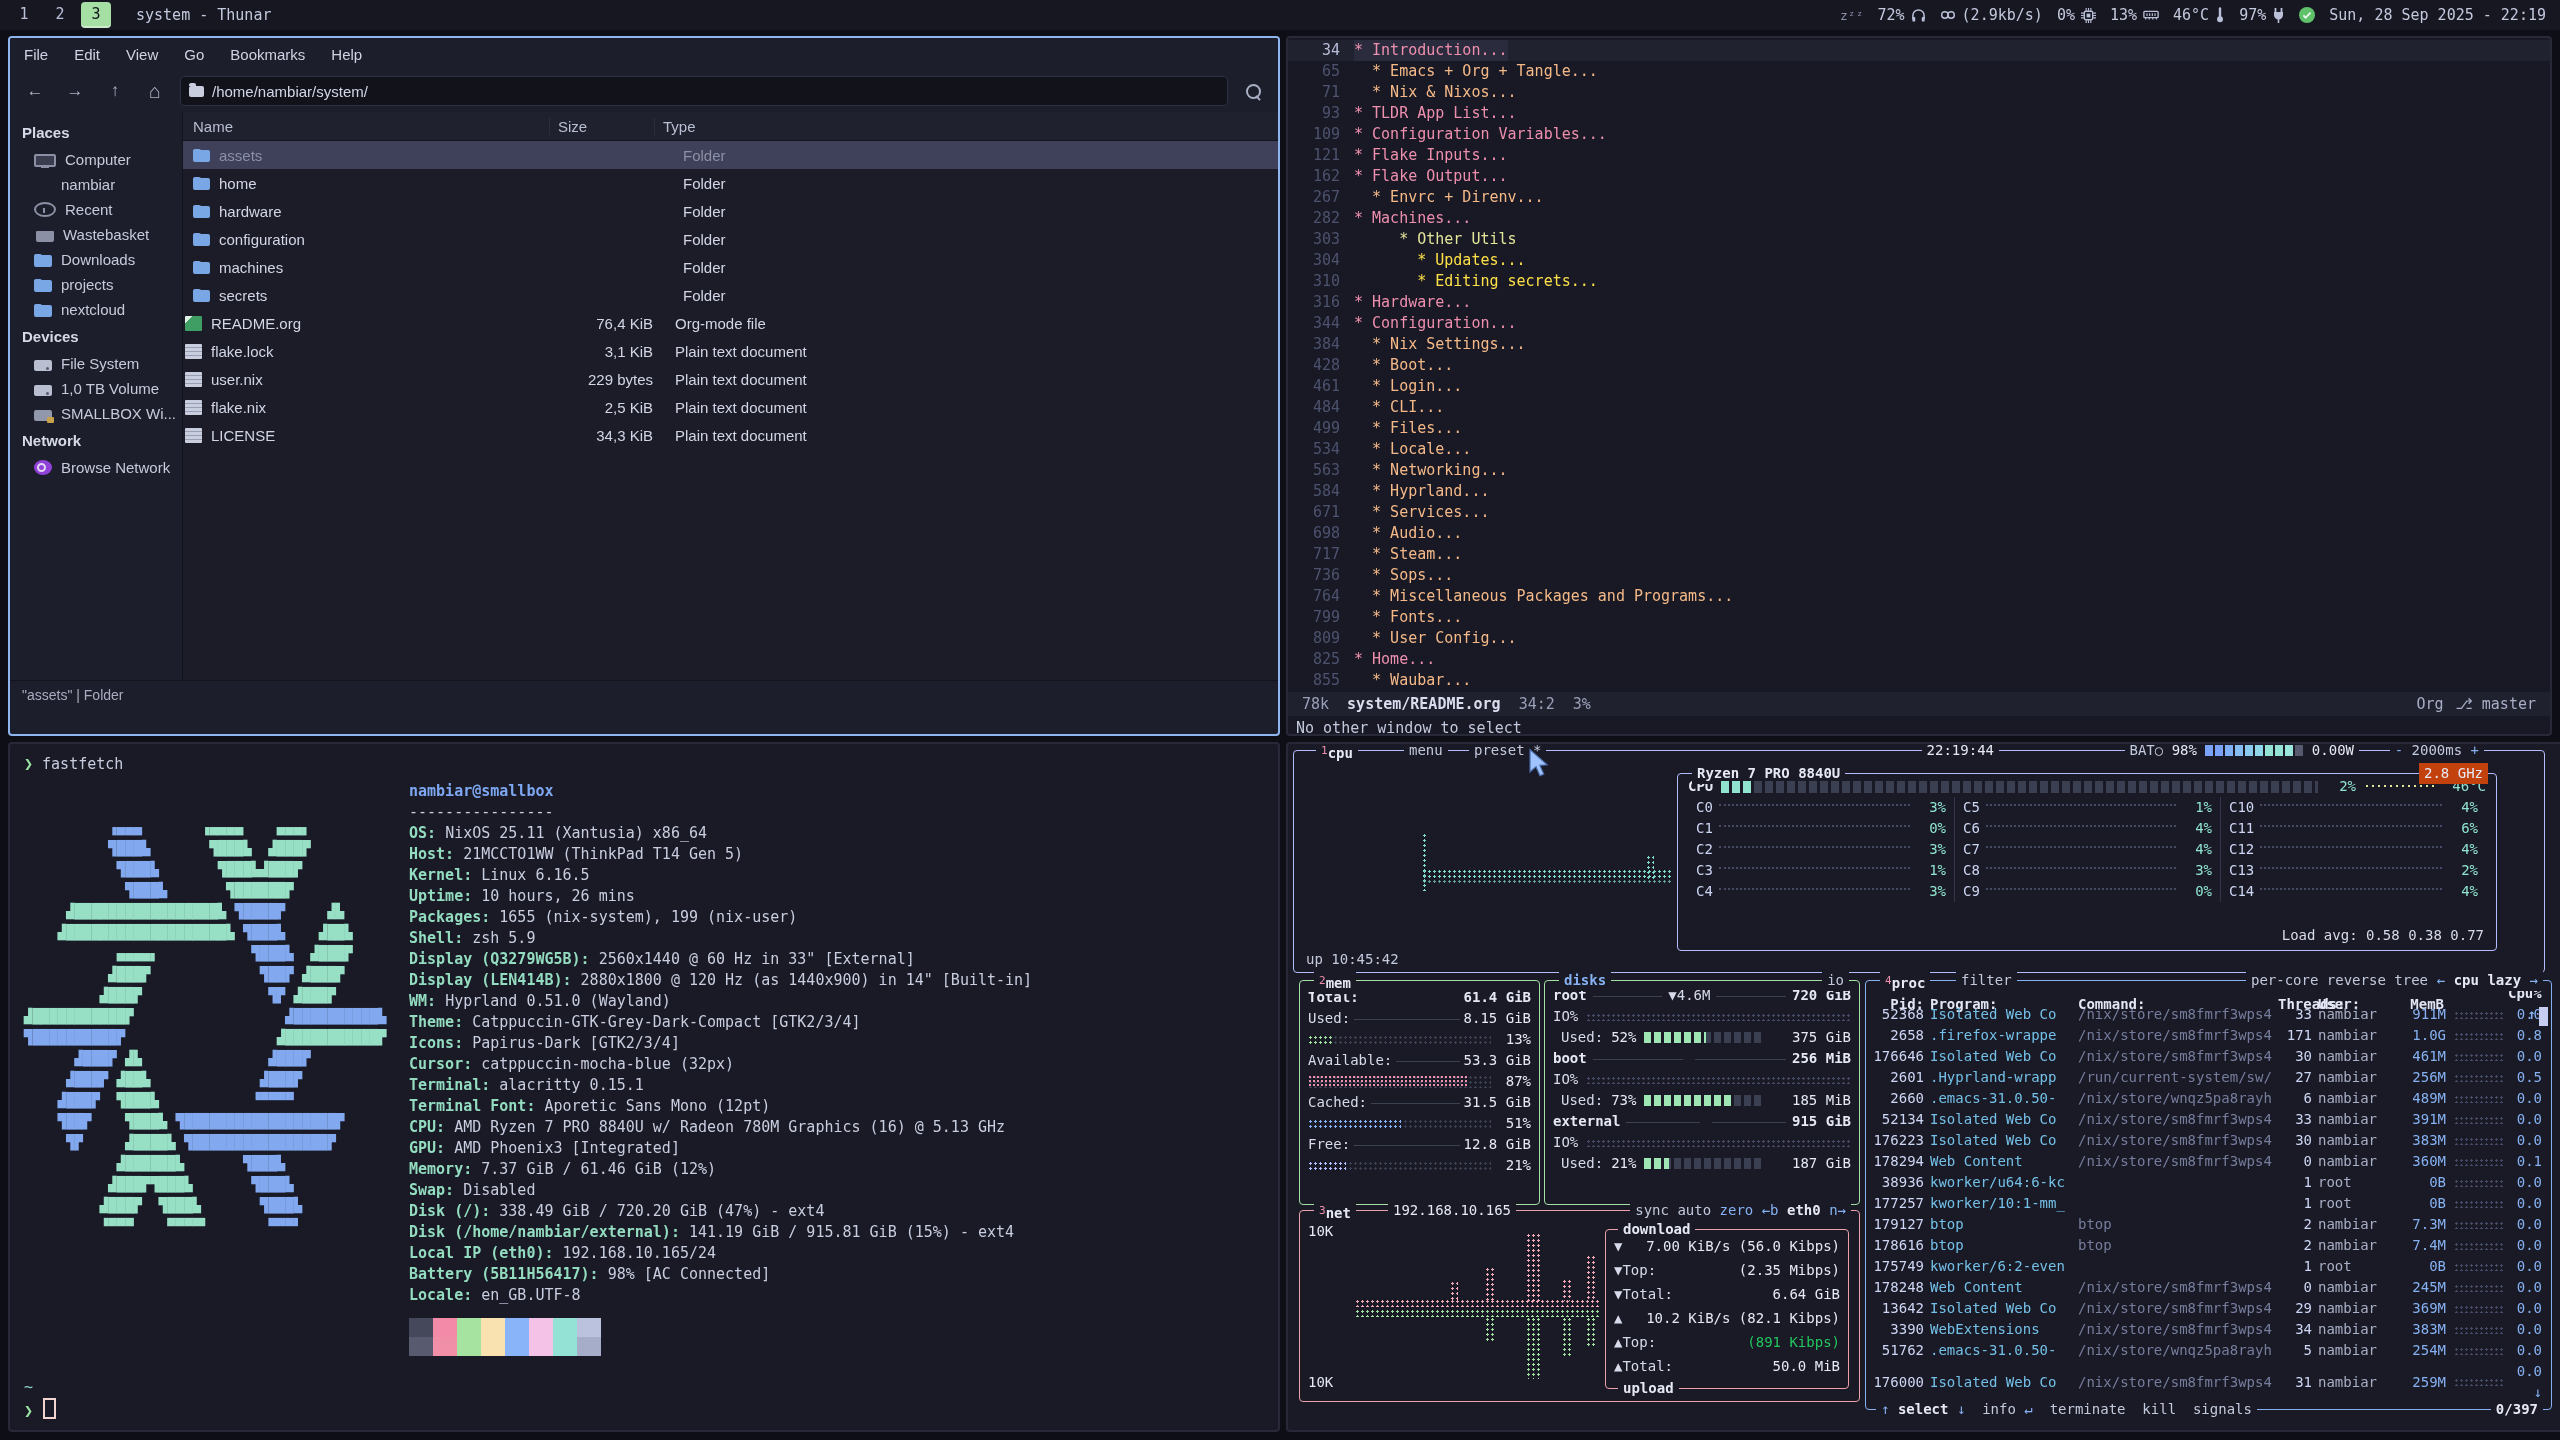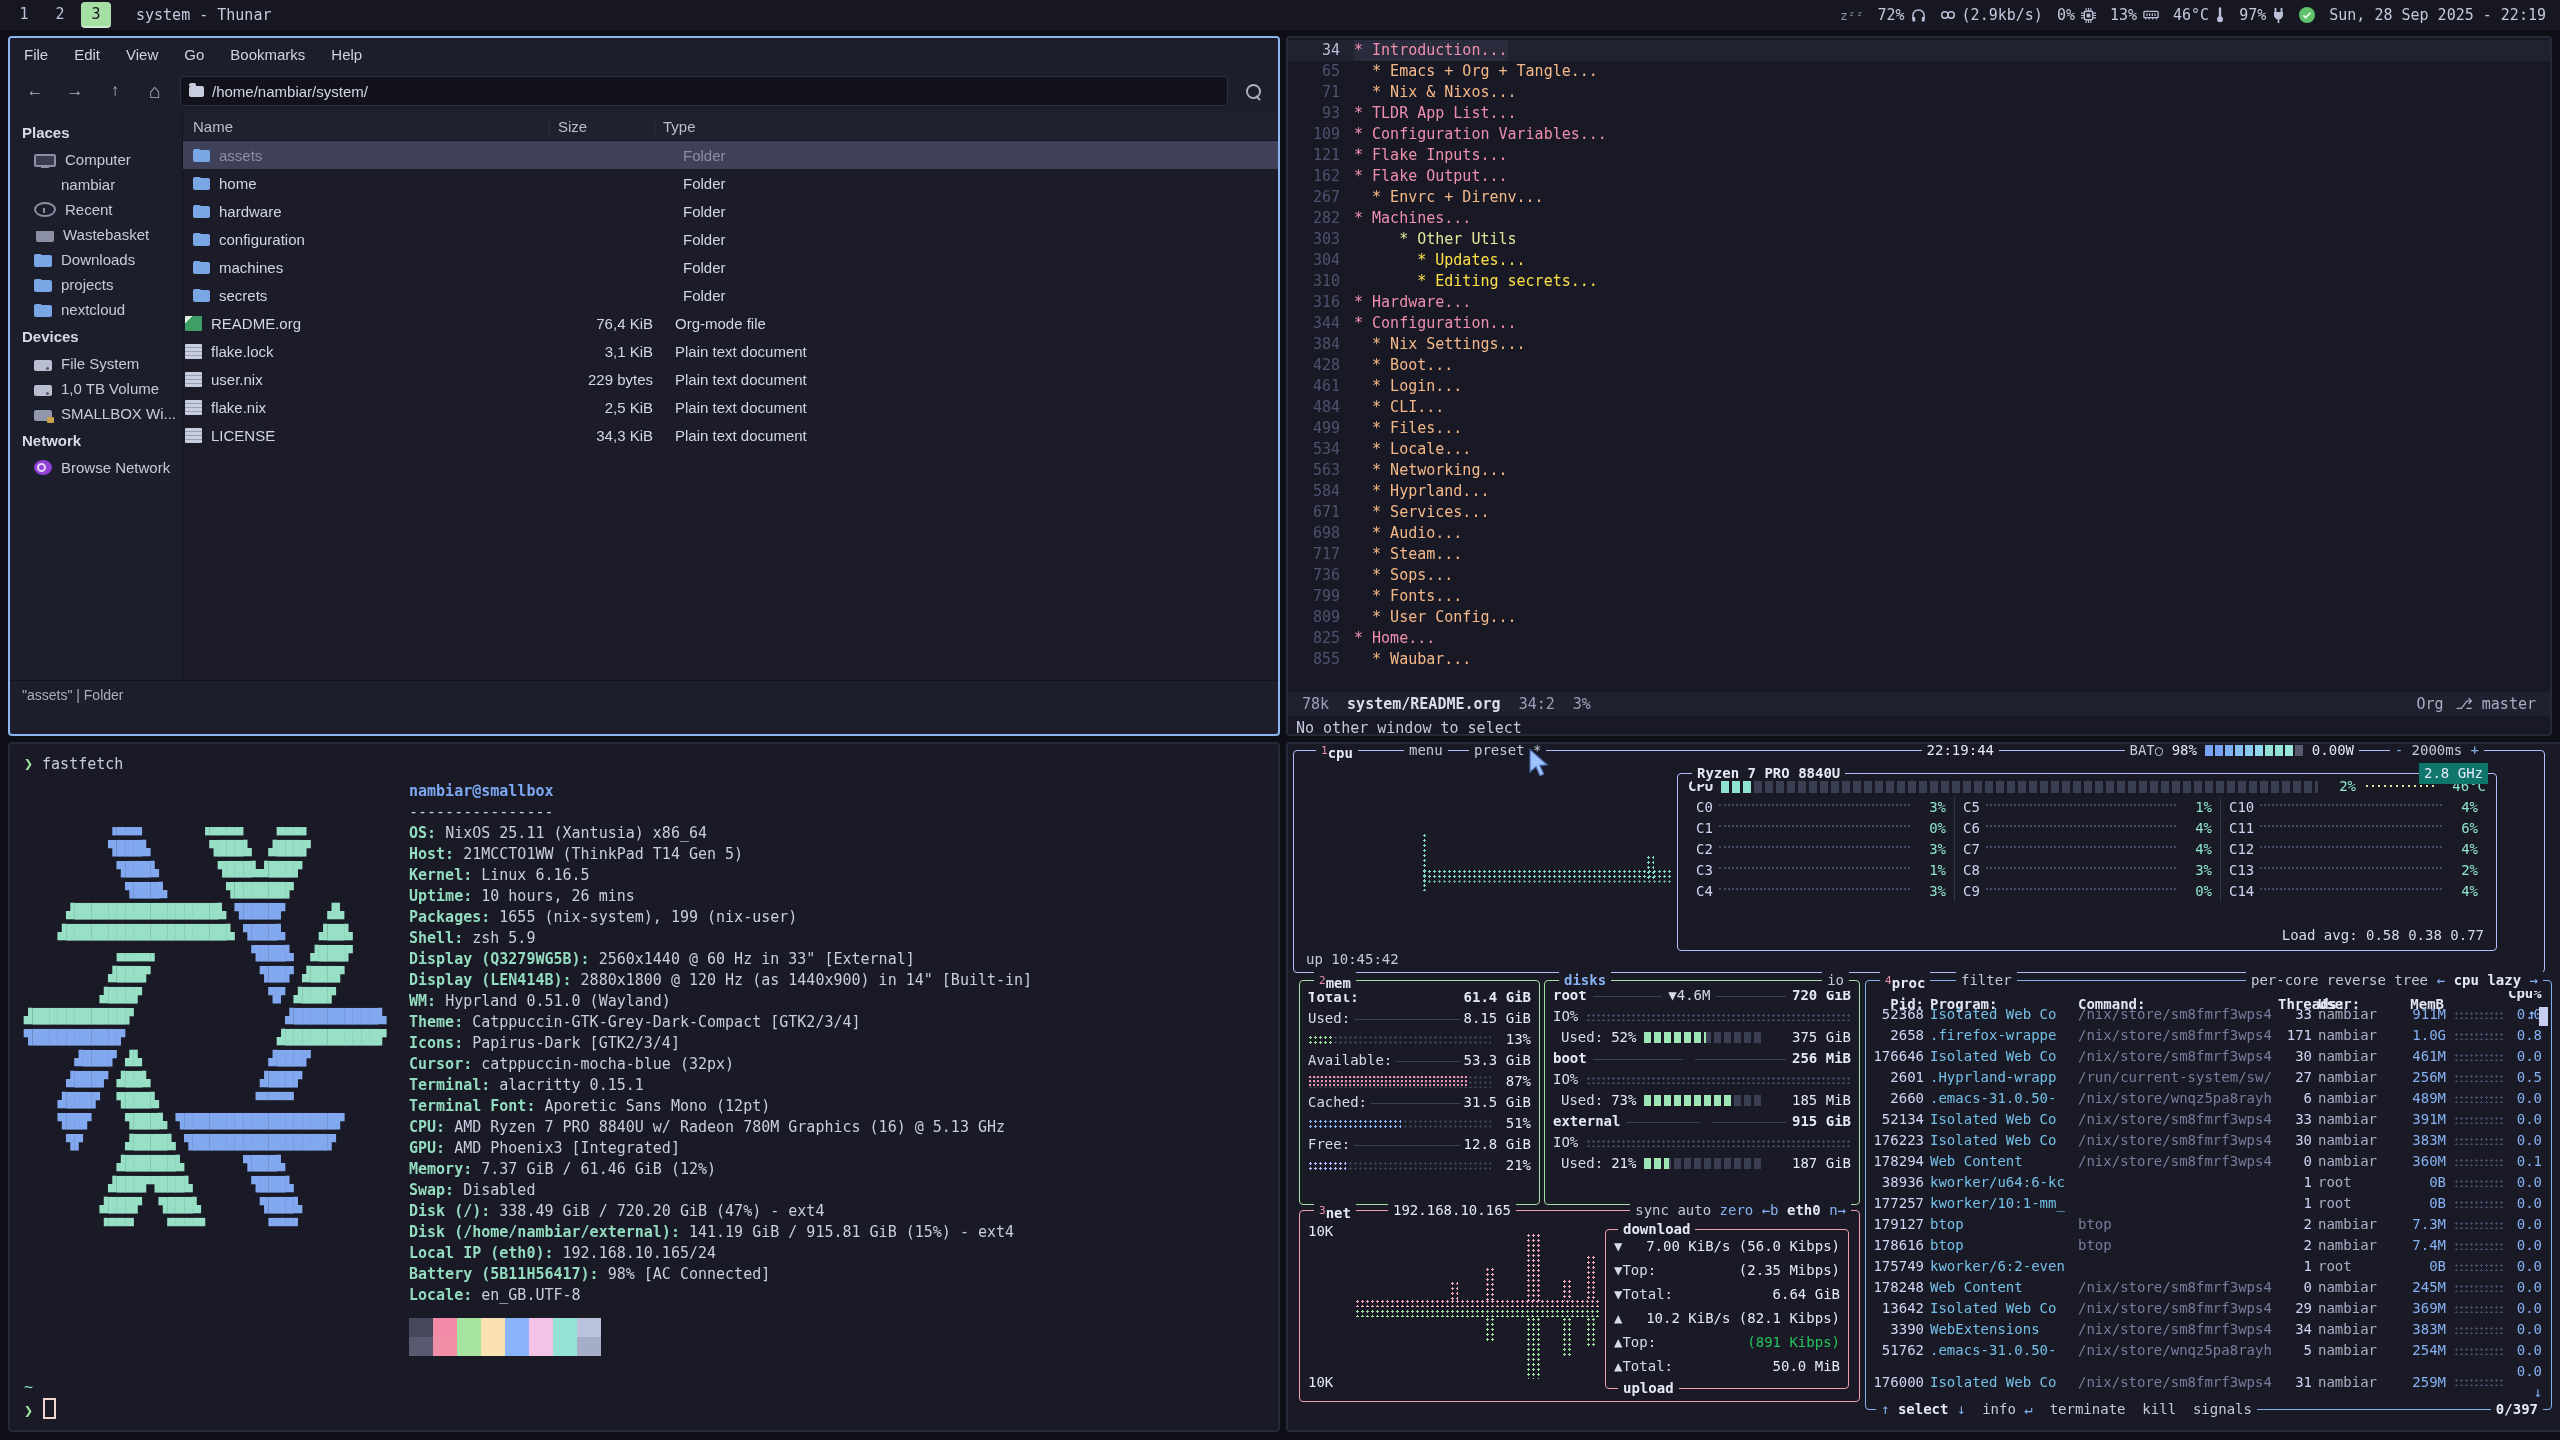--- a/index.html
+++ b/index.html
@@ -111,21 +111,21 @@
   .corerow{display:grid;grid-template-columns:1fr 1fr 1fr;padding:0 10px;}
   .core{display:flex;align-items:center;gap:6px;padding:0 8px;}
   .core+.core{border-left:1px solid #33364a;}
   .leader{flex:1;border-bottom:2px dotted #454b66;margin-bottom:6px;}
   .pct{color:#8fe3cf;width:30px;text-align:right;}
   .cpurow{display:flex;align-items:center;gap:8px;padding:2px 10px 0 10px;}
   .cpumeter{flex:1;height:12px;background:repeating-linear-gradient(90deg,#3b3f52 0 8px,transparent 8px 11px);position:relative;}
   .cpumeter>div{position:absolute;left:0;top:0;bottom:0;background:repeating-linear-gradient(90deg,#8fe3cf 0 8px,transparent 8px 11px);}
   .tempdots{width:70px;height:8px;background-image:radial-gradient(#e3e59a 1.1px,transparent 1.3px);background-size:6px 6px;}
   .loadavg{position:absolute;right:12px;bottom:4px;color:#d6daea;}
-  .freqchip{position:absolute;top:-11px;right:8px;background:#0f766e;padding:0 5px;color:#e6e9f5;}
+  .freqchip{position:absolute;top:-11px;right:8px;background:#c2410c;padding:0 5px;color:#e6e9f5;}
   #cpu-up{position:absolute;left:12px;bottom:2px;color:#c3c9dd;}
   .dots{background-image:radial-gradient(#7fd8c4 1.1px,transparent 1.3px);background-size:5px 5px;position:absolute;}
   .batblocks{display:inline-flex;gap:2px;vertical-align:-1px;}
   .batblocks span{width:8px;height:11px;display:inline-block;}
 
   #b-mem{left:11px;top:236px;width:241px;height:225px;border-color:#a5dfa3;}
   .memrow{display:flex;align-items:center;padding:0 8px;gap:4px;}
   .memrow .rule{flex:1;border-top:1px solid #3a4150;margin-top:2px;}
   .memval{color:#e6e9f5;}
   .meterrow{display:flex;align-items:center;padding:0 8px;gap:6px;height:21px;}
@@ -539,20 +539,24 @@
       <div class="eline">
         <span class="lnum">717</span>
         <span class="etext lvl2">* Steam...</span>
       </div>
 
       <div class="eline">
         <span class="lnum">736</span>
         <span class="etext lvl2">* Sops...</span>
       </div>
 
+      <div class="eline">
+        <span class="lnum">764</span>
+        <span class="etext lvl2">* Miscellaneous Packages and Programs...</span>
+      </div>
 
       <div class="eline">
         <span class="lnum">799</span>
         <span class="etext lvl2">* Fonts...</span>
       </div>
 
       <div class="eline">
         <span class="lnum">809</span>
         <span class="etext lvl2">* User Config...</span>
       </div>

